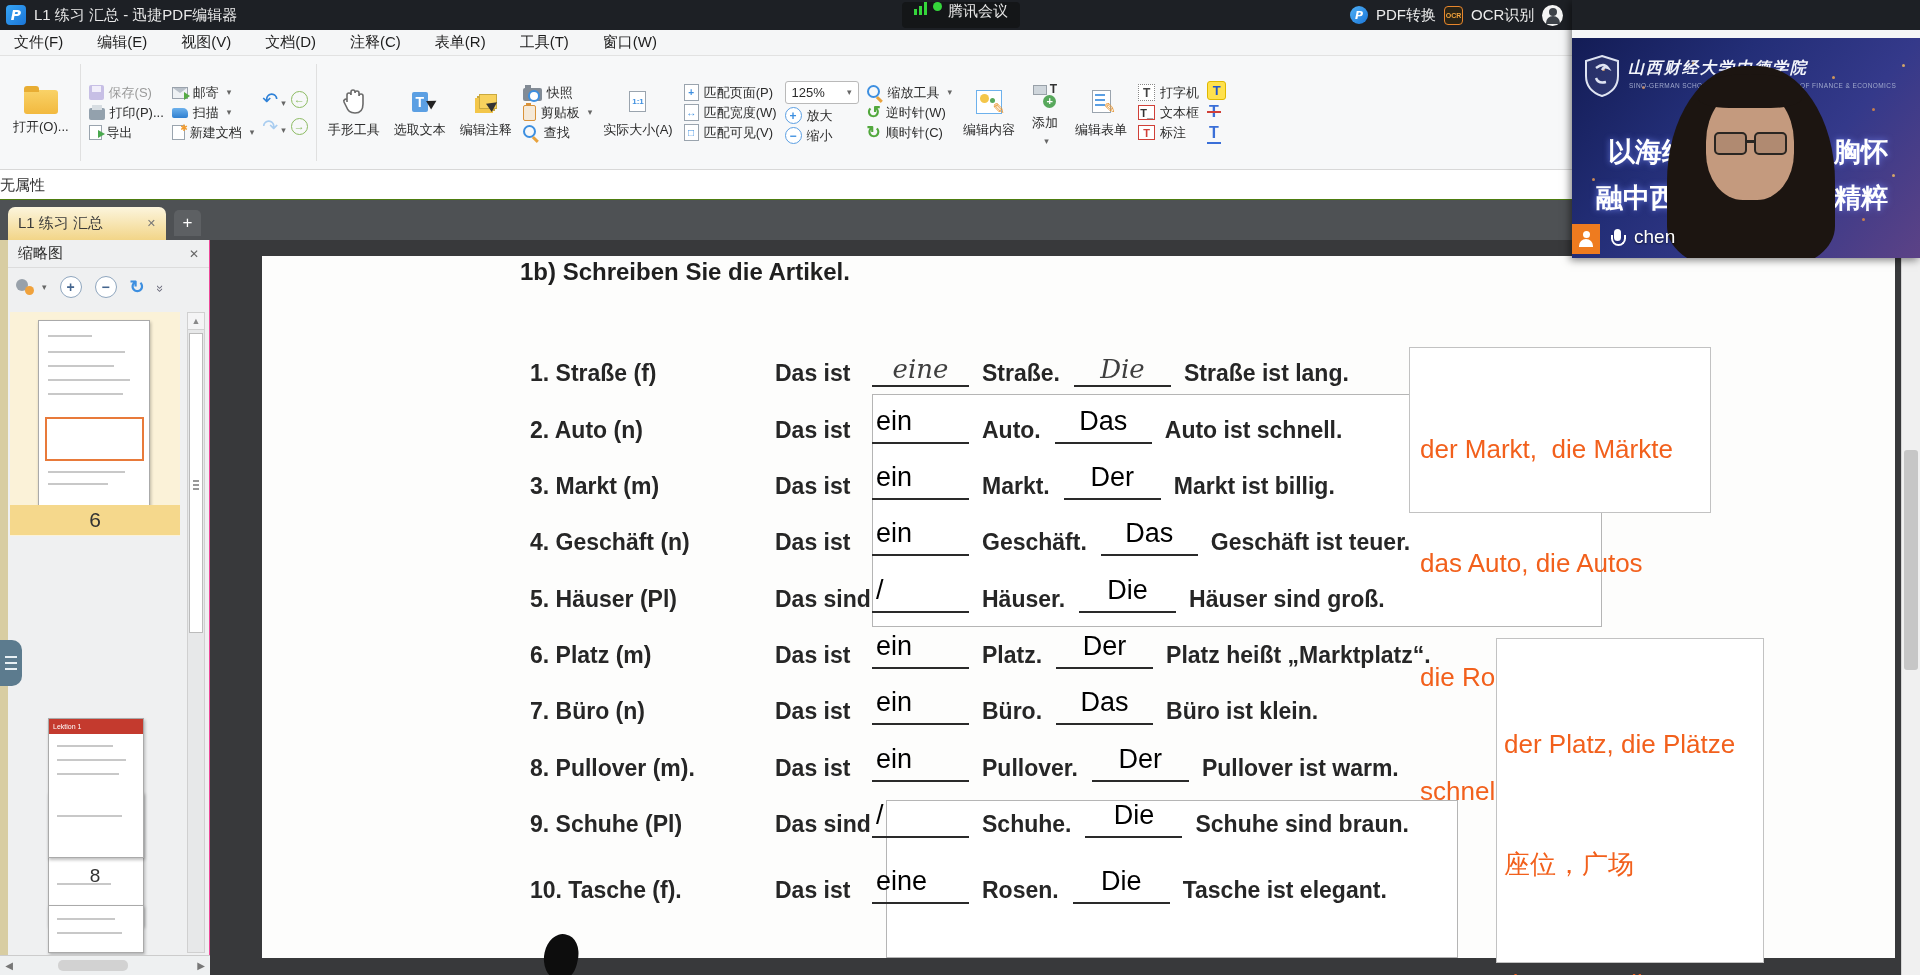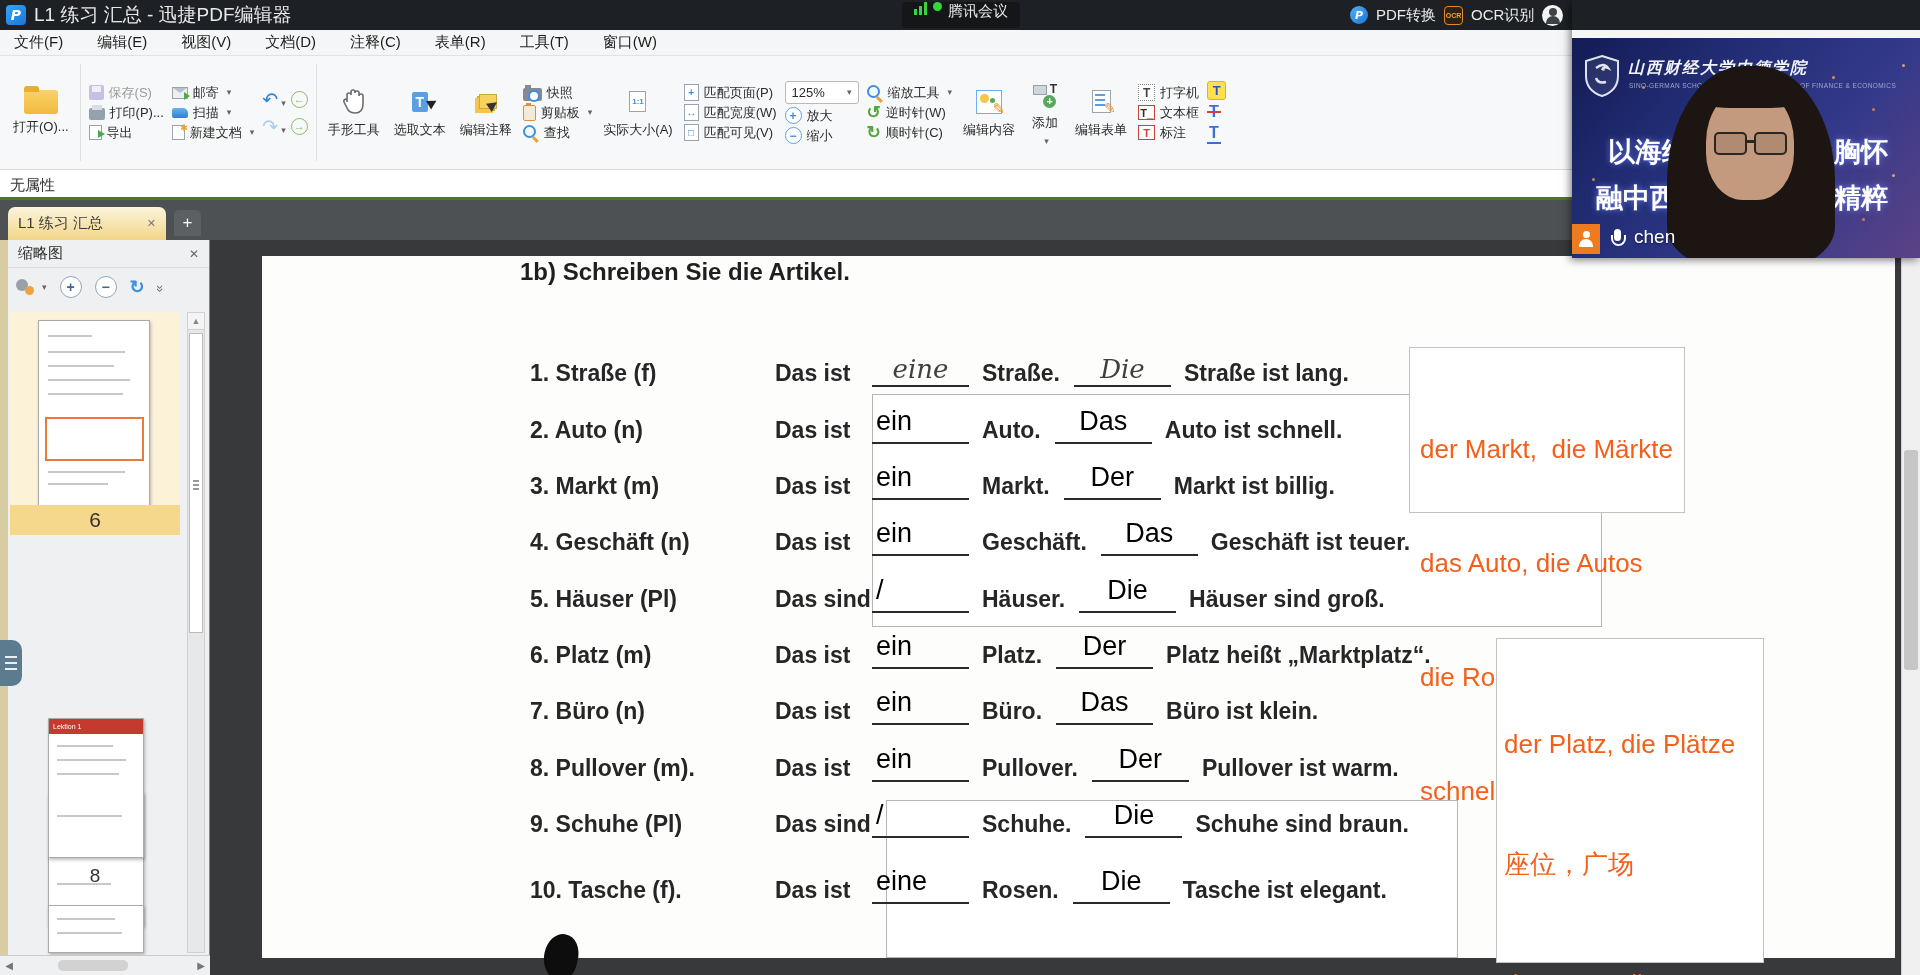--- a/index.html
+++ b/index.html
@@ -2,21 +2,21 @@
 <html><head>
 <meta charset="utf-8">
 <style>
   *{box-sizing:border-box;margin:0;padding:0}
   body{font-family:"Liberation Sans",sans-serif;background:#222}
   .app{position:relative;width:1920px;height:975px;overflow:hidden;background:#3a3c3e}
 
   
   .titlebar{position:absolute;left:0;top:0;width:1920px;height:30px;background:#1d2025;color:#e9e9e9;display:flex;align-items:center;z-index:5}
   .applogo{width:20px;height:20px;margin:0 8px 0 6px;border-radius:4px;background:linear-gradient(135deg,#36a4f4,#1b76d8);color:#fff;font:italic 700 14px "DejaVu Sans",sans-serif;display:flex;align-items:center;justify-content:center}
-  .title-text{font-size:19px}
+  .title-text{font-size:15px}
   .meet-pill{position:absolute;left:902px;top:2px;height:26px;padding:0 12px;border-radius:4px;background:#141618;display:flex;align-items:flex-start;gap:6px;color:#e8e8e8;font-size:15px}
   .sigbars{display:flex;align-items:flex-end;gap:2px;height:13px}
   .sigbars i{width:3px;background:#35d63b;display:block}
   .sigbars i:nth-child(1){height:6px}.sigbars i:nth-child(2){height:9px}.sigbars i:nth-child(3){height:13px}
   .greendot{width:9px;height:9px;border-radius:50%;background:#35d63b}
   .tb-right{position:absolute;left:1350px;top:0;height:30px;display:flex;align-items:center;gap:8px;font-size:15px;color:#ececec}
   .pdficon{width:18px;height:18px;border-radius:50%;background:linear-gradient(135deg,#4eb0f6,#1b76d8);color:#fff;font:italic 700 11px "DejaVu Sans",sans-serif;display:flex;align-items:center;justify-content:center}
   .ocricon{width:19px;height:19px;border-radius:4px;background:#2a2416;border:1.5px solid #e8862c;color:#f0a23c;font:700 7px "Liberation Sans",sans-serif;display:flex;align-items:center;justify-content:center}
   .usercircle{width:21px;height:21px;border-radius:50%;background:#f4f4f4;position:relative}
   .usercircle::before{content:"";position:absolute;left:6.5px;top:3px;width:8px;height:8px;border-radius:50%;background:#3d4248}
@@ -82,21 +82,21 @@
   .i-editf::after{content:"✎";position:absolute;right:-6px;bottom:-4px;color:#e8932c;font-size:14px}
   .i-typew{width:17px;height:17px;border:1px dotted #888;color:#444;font:700 12px "Liberation Sans";display:flex;align-items:center;justify-content:center;background:#fff}
   .i-tbox{width:17px;height:15px;border:1.5px solid #d04038;color:#333;font:700 11px "Liberation Sans";display:flex;align-items:center;justify-content:center;background:#fff}
   .i-callout{width:17px;height:15px;border:1px solid #d04038;color:#d04038;font:700 11px "Liberation Sans";display:flex;align-items:center;justify-content:center;background:#fff}
   .i-thl{width:19px;height:19px;border-radius:3px;background:#ffe14d;border:1px solid #e0b800;color:#2255cc;font:700 13px "Liberation Sans";display:flex;align-items:center;justify-content:center}
   .i-tst{color:#3a6fd8;font:700 16px "Liberation Sans";position:relative;padding:0 2px}
   .i-tst::after{content:"";position:absolute;left:0;right:0;top:8px;height:2px;background:#d04038}
   .i-tun{color:#3a6fd8;font:700 16px "Liberation Sans";border-bottom:2px solid #3a6fd8;padding:0 2px}
 
   
-  .propsbar{position:absolute;left:0;top:170px;width:1920px;height:30px;background:#fff;border-bottom:3px solid #4d7c0f;font-size:15px;color:#333;line-height:30px;padding-left:10px;z-index:4}
+  .propsbar{position:absolute;left:0;top:170px;width:1920px;height:30px;background:#fff;border-bottom:1px solid #4d7c0f;font-size:15px;color:#333;line-height:30px;z-index:4}
   .tabbar{position:absolute;left:0;top:200px;width:1920px;height:40px;background:#4e5154;z-index:4}
   .tab-active{position:absolute;left:8px;top:7px;width:158px;height:33px;border-radius:7px 7px 0 0;background:linear-gradient(#fcf5dd,#f2d588);display:flex;align-items:center;gap:10px;padding:0 10px;font-size:15px;color:#3a3a3a}
   .tab-close{font-size:11px;color:#777;margin-left:auto}
   .tab-add{position:absolute;left:174px;top:10px;width:27px;height:26px;border-radius:5px 5px 0 0;background:#5d6063;color:#fff;font-size:17px;display:flex;align-items:center;justify-content:center}
 
   
   .sidebar{position:absolute;left:0;top:240px;width:210px;height:735px;background:#eff0f1;border-right:1px solid #ec4899;z-index:3}
   .side-strip{position:absolute;left:0;top:0;width:8px;height:100%;background:#d8cda2}
   .side-head{position:absolute;left:8px;top:0;right:0;height:28px;display:flex;align-items:center;padding:0 10px;font-size:15px;color:#2b2b2b;border-bottom:1px solid #dcdcdc}
   .side-head .x{margin-left:auto;color:#666;font-size:12px}
@@ -592,21 +592,21 @@
       <span class="blank">
           <span class="ans-typed left">eine</span>
         </span>
       <span>Rosen.</span>
       <span class="blank b2">
           <span class="ans-typed">Die</span>
         </span>
       <span>Tasche ist elegant.</span>
     </div>
 
-    <div class="notes" style="left:1199px;top:107px;width:276px;height:166px">
+    <div class="notes" style="left:1199px;top:107px;width:302px;height:166px">
       <div>der Markt,  die Märkte</div>
       <div>das Auto, die Autos</div>
       <div>die Rose, die Rosen</div>
       <div>schnell 快速的</div>
     </div>
     <div class="notes bot" style="left:1286px;top:398px;width:268px;height:325px">
       <div>der Platz, die Plätze</div>
       <div>座位，广场</div>
       <div>das Büro, die Büros</div>
       

